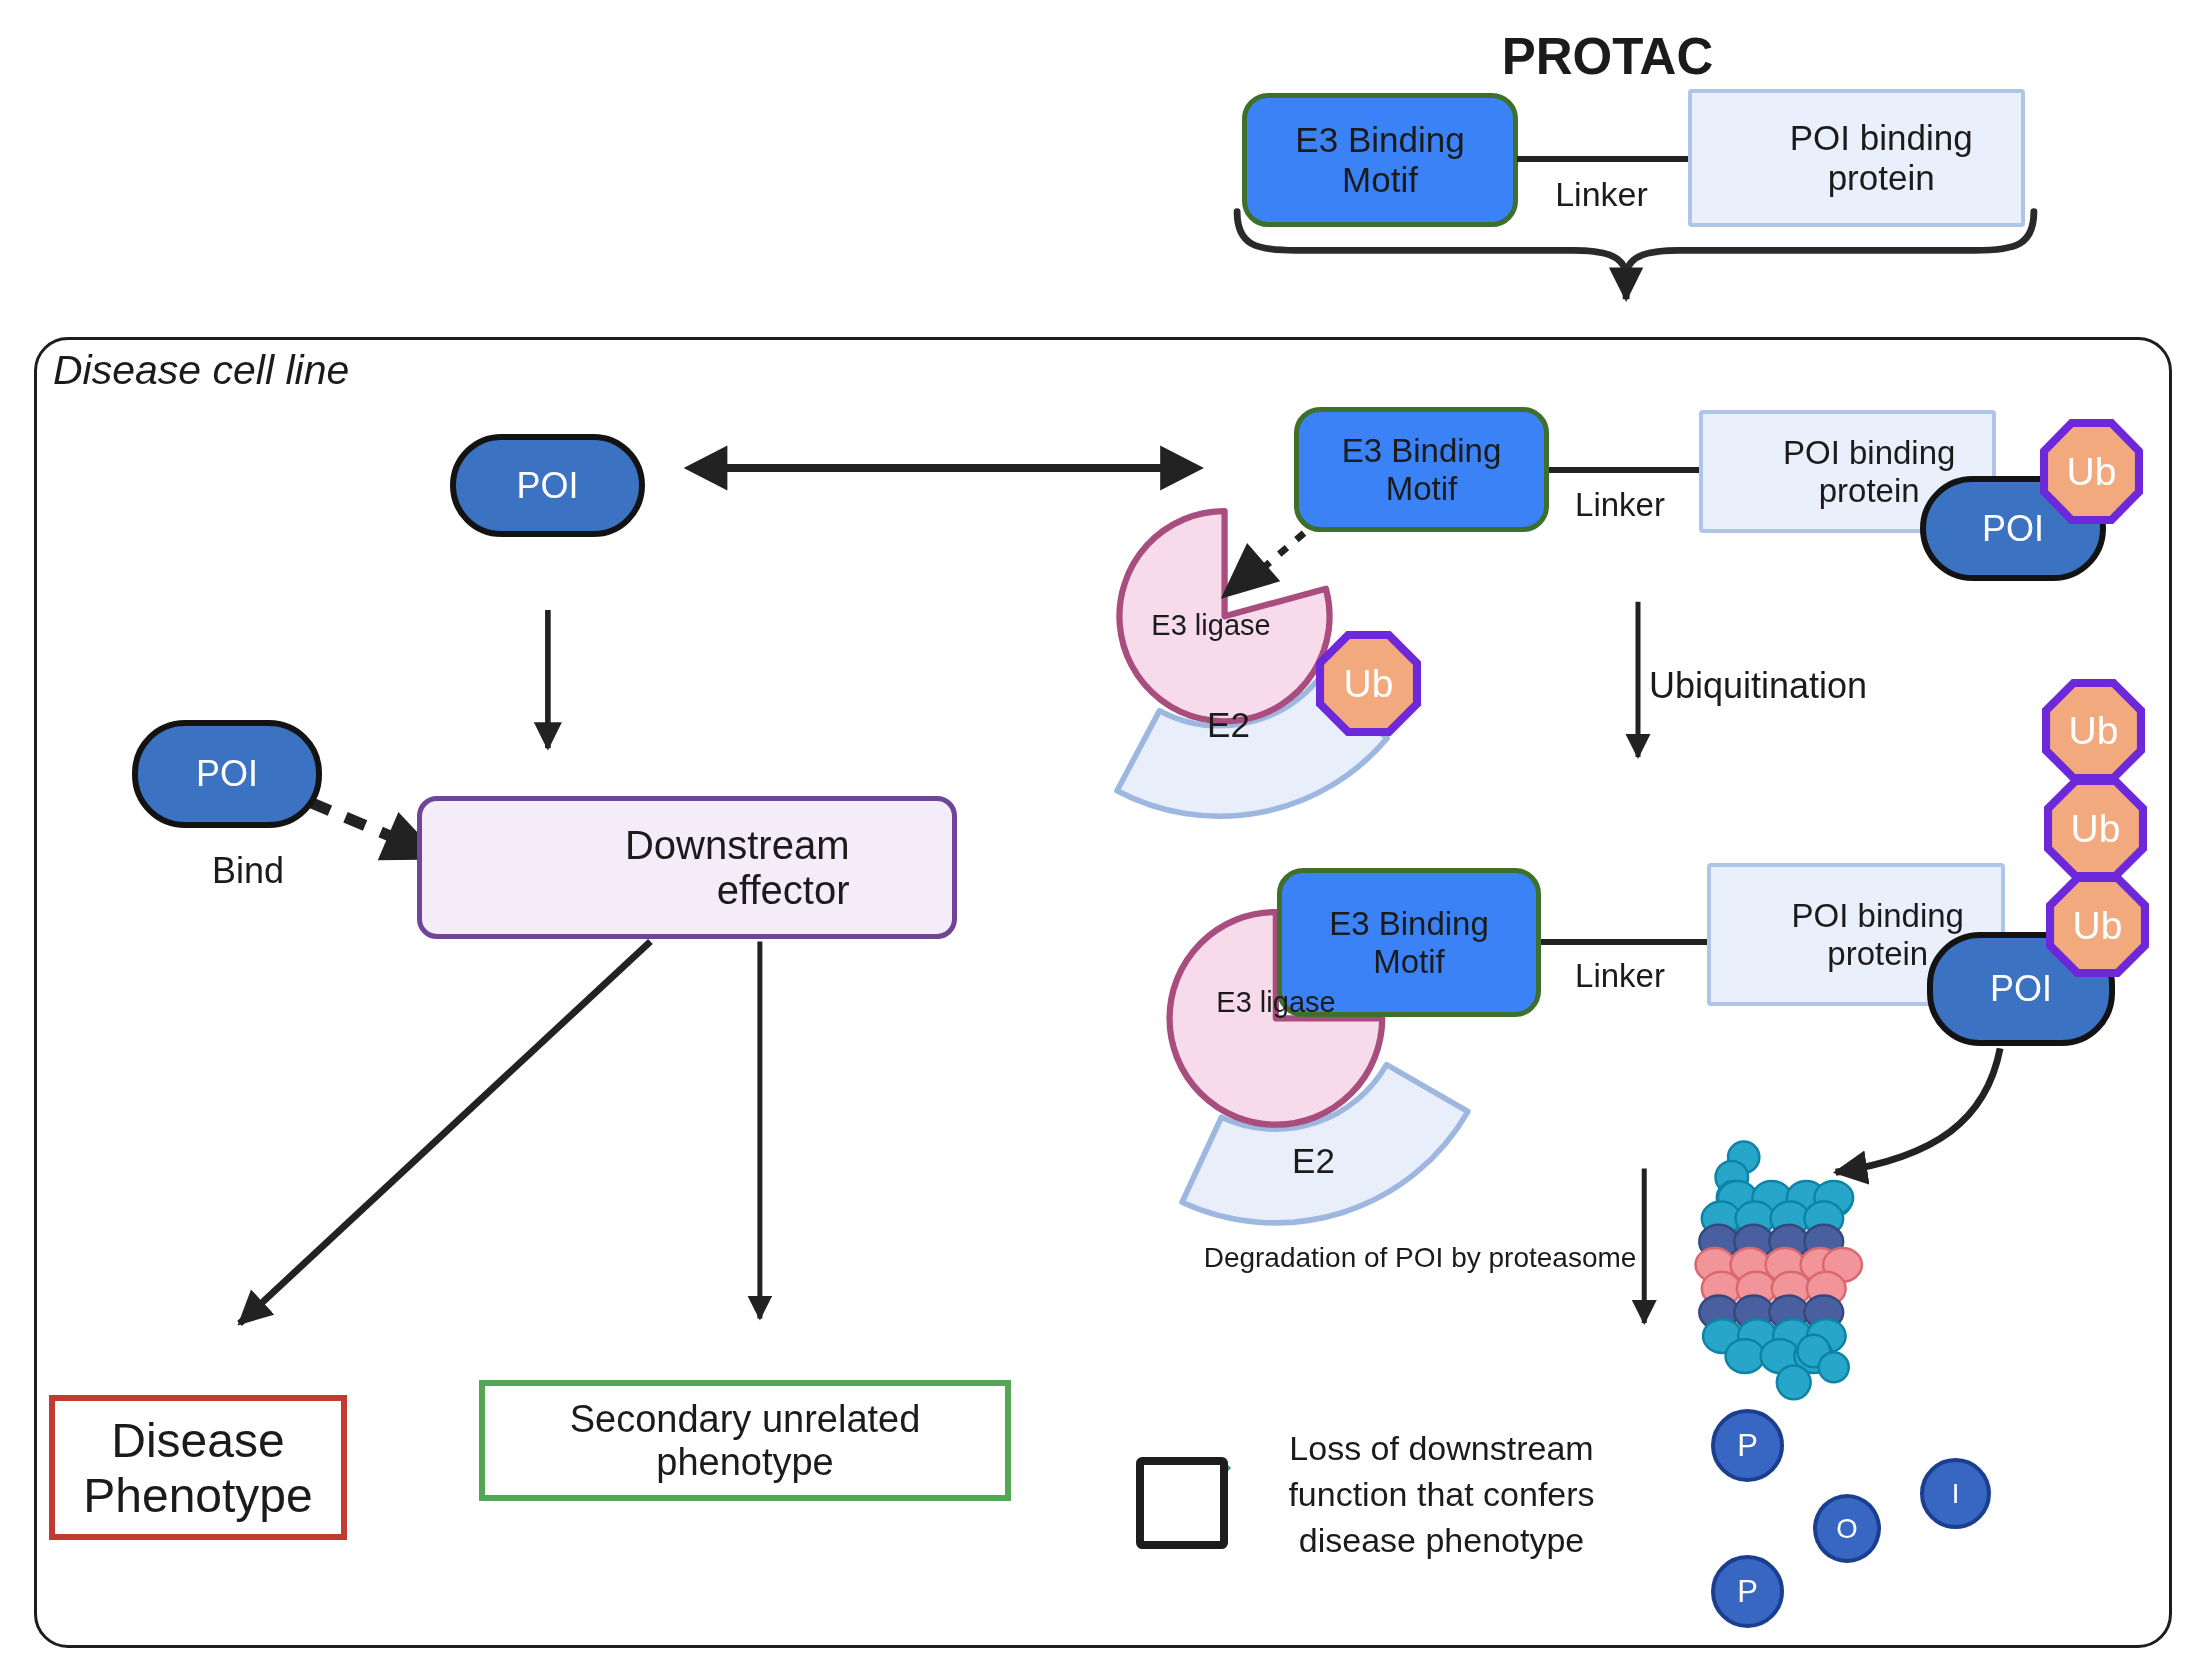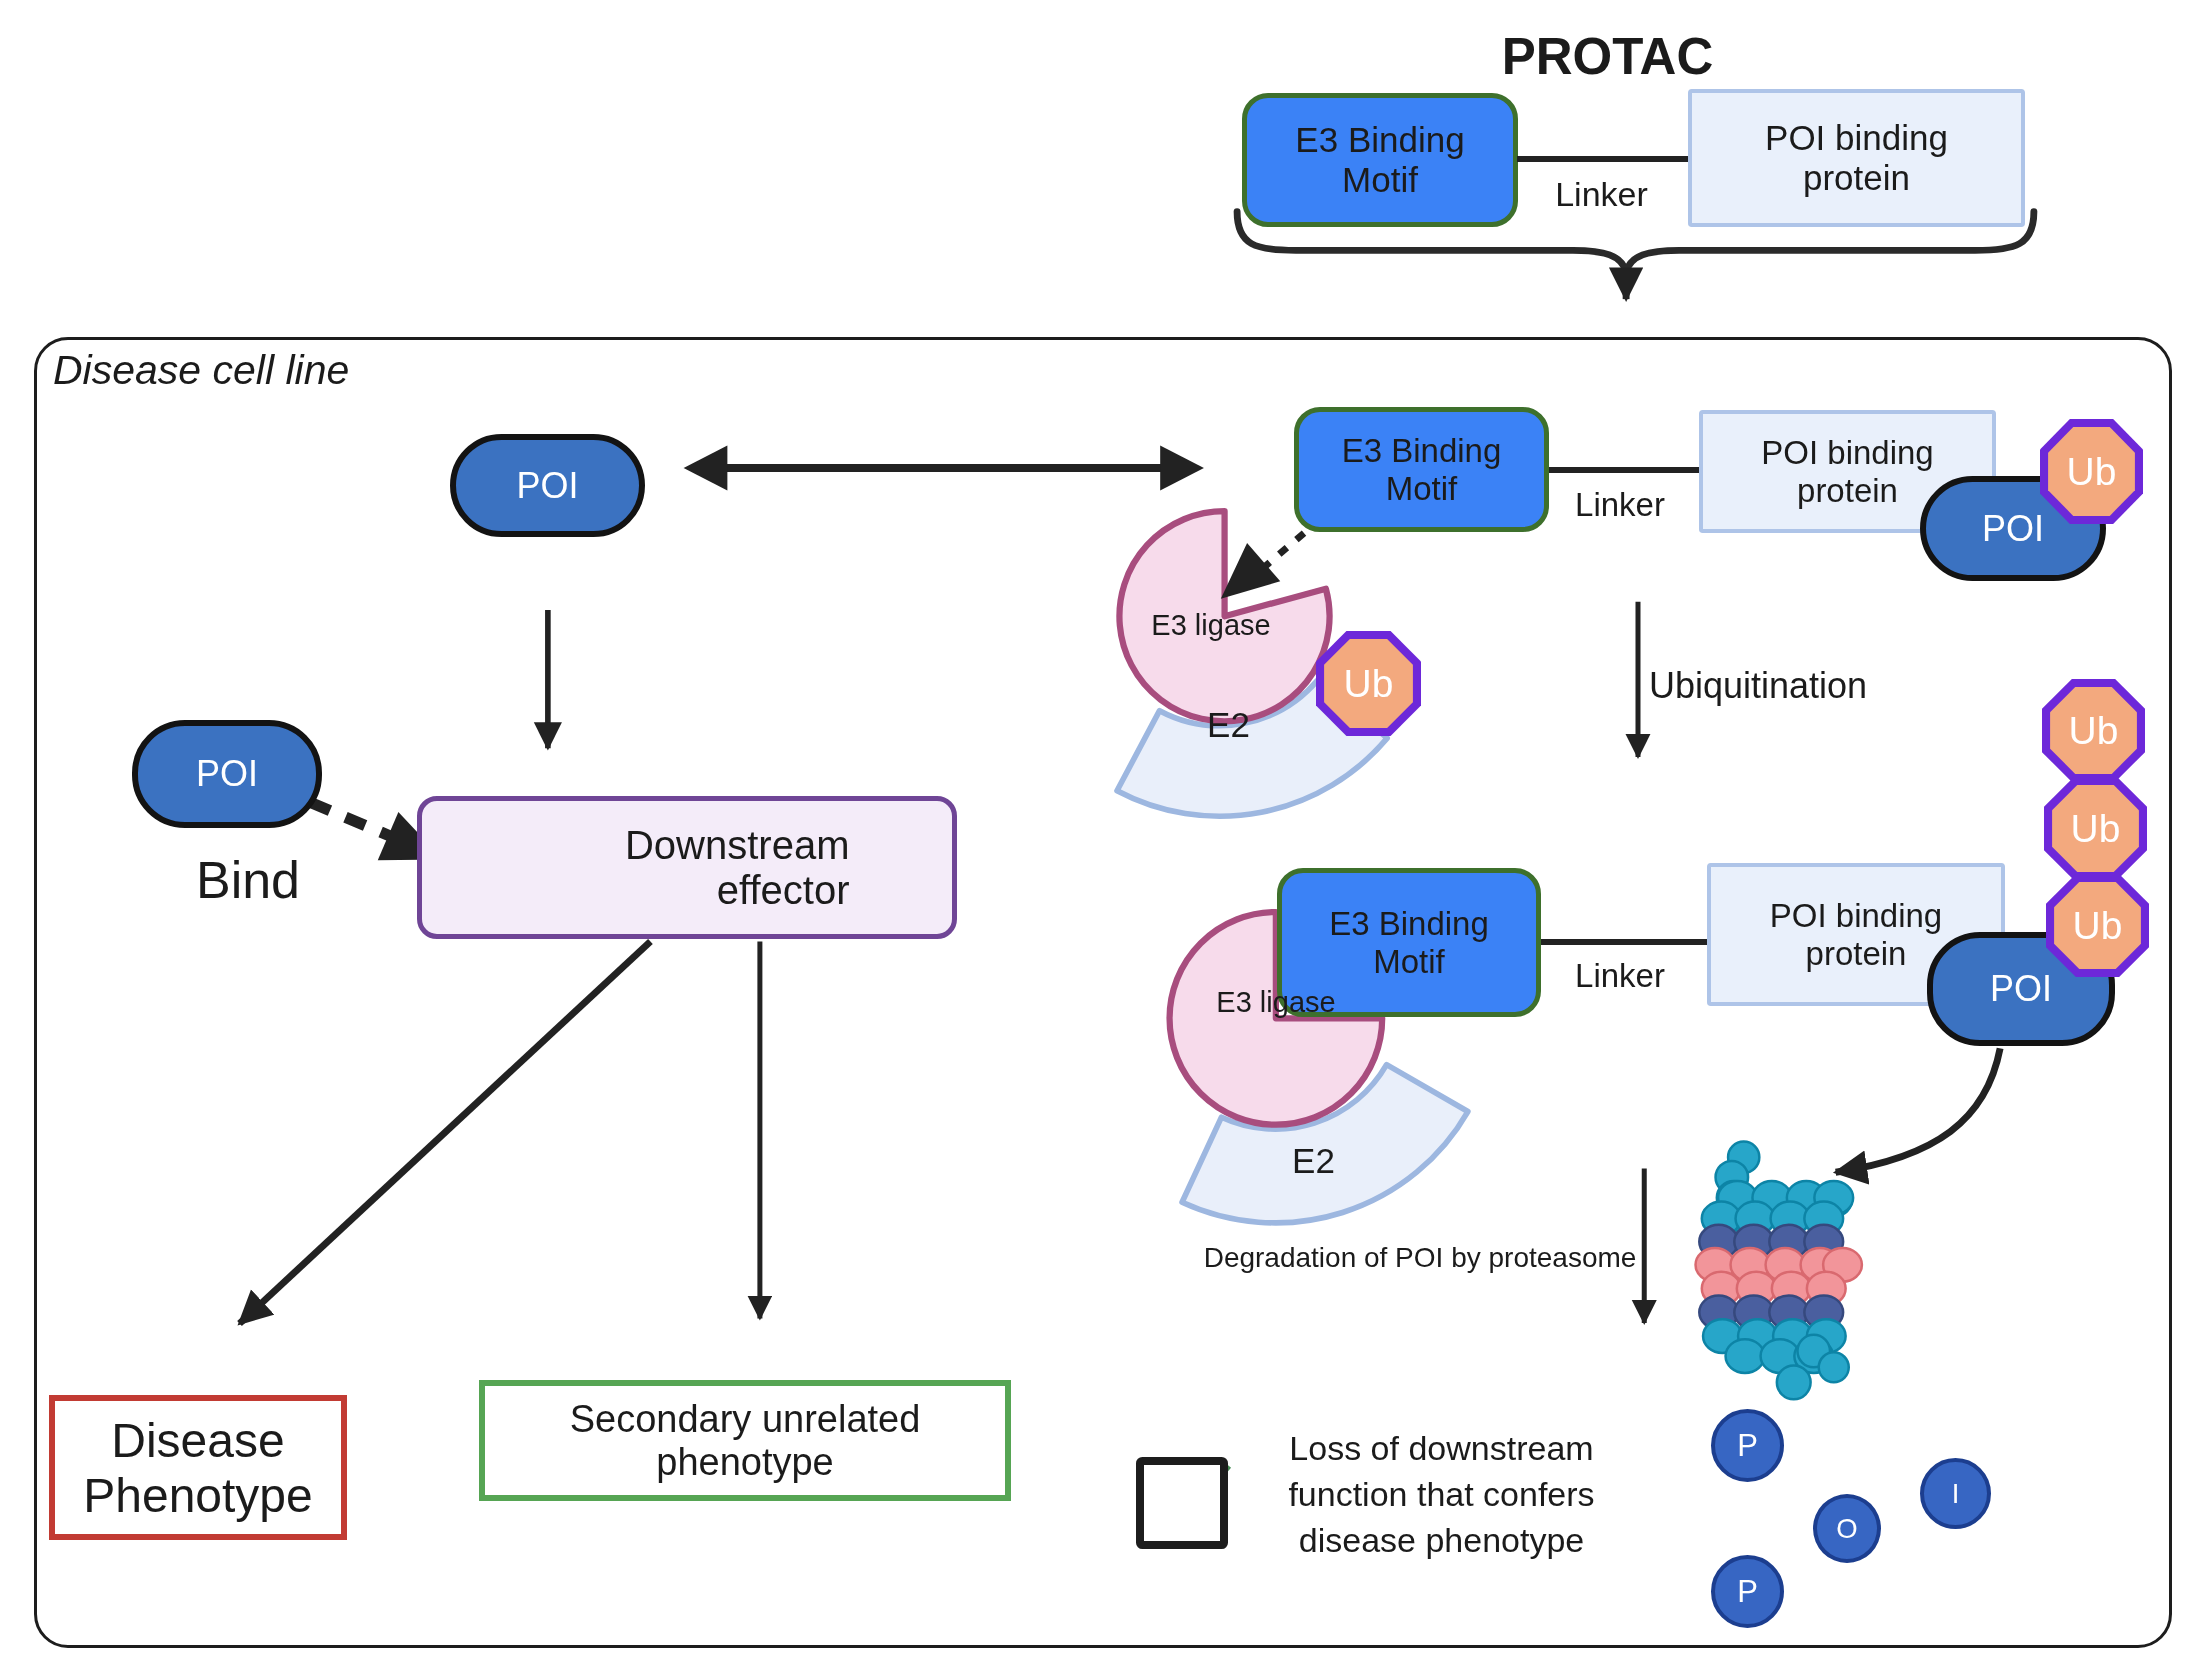--- a/index.html
+++ b/index.html
@@ -7,21 +7,21 @@
          font-family:"Liberation Sans","DejaVu Sans",sans-serif;color:#1b1b1b;}
   .el{position:absolute;box-sizing:border-box;}
   .lbl{position:absolute;z-index:3;line-height:1.22;}
   .center{display:flex;align-items:center;justify-content:center;text-align:center;}
   .cell-container{position:absolute;left:34px;top:337px;width:2132px;height:1305px;
     background:#ffffff;border:3.8px solid #1d1d1d;border-radius:34px;z-index:1;}
   .overlay{position:absolute;left:0;top:0;z-index:2;pointer-events:none;}
   .box{position:absolute;z-index:3;display:flex;align-items:center;justify-content:center;text-align:center;box-sizing:border-box;}
   .box > span{display:block;max-width:85%;}
   .green-box{background:#3b82f6;border:5px solid #3e702c;border-radius:26px;}
-  .blue-box{background:#e9f0fb;border:4.4px solid #aec4e8;border-radius:3.8px;}
+  .blue-box{background:#e9f0fb;border:4.4px solid #aec4e8;border-radius:3.8px;justify-content:flex-end;}
   .pill{background:#3b72c1;border:6.3px solid #131313;border-radius:53px;color:#ffffff;z-index:3;}
   .effector-box{background:#f4ecf9;border:5.6px solid #6f4596;border-radius:20px;}
   .red-box{background:#ffffff;border:6.3px solid #c23b33;}
   .grn-box{background:#ffffff;border:6.3px solid #56a554;}
   .oct{position:absolute;z-index:4;display:flex;align-items:center;justify-content:center;
        clip-path:polygon(29% 0,71% 0,100% 29%,100% 71%,71% 100%,29% 100%,0 71%,0 29%);
        background:#6d28d9;}
   .oct::before{content:"";position:absolute;inset:8.1px;
        clip-path:polygon(29% 0,71% 0,100% 29%,100% 71%,71% 100%,29% 100%,0 71%,0 29%);
        background:#f3a97e;}
@@ -136,21 +136,21 @@
 
   <div class="lbl" style="left:53px;top:345px;font-size:41px;font-style:italic;">Disease cell line</div>
 
   <div class="box pill" style="left:450px;top:434px;width:195px;height:103px;font-size:36px;">
     <span>POI</span>
   </div>
 
   <div class="box pill" style="left:132px;top:720px;width:190px;height:108px;font-size:36px;">
     <span>POI</span>
   </div>
-  <div class="lbl center" style="left:173px;top:849px;width:150px;font-size:52px;">Bind</div>
+  <div class="lbl center" style="left:173px;top:849px;width:150px;font-size:36px;">Bind</div>
 
   <div class="box effector-box" style="left:417px;top:796px;width:540px;height:143px;font-size:40px;">
     <span style="max-width:325px;text-align:right;">Downstream effector</span>
   </div>
 
   <div class="box red-box" style="left:49px;top:1395px;width:298px;height:145px;font-size:48px;">
     <span>Disease Phenotype</span>
   </div>
   <div class="box grn-box" style="left:479px;top:1380px;width:532px;height:121px;font-size:38px;">
     <span>Secondary unrelated phenotype</span>

